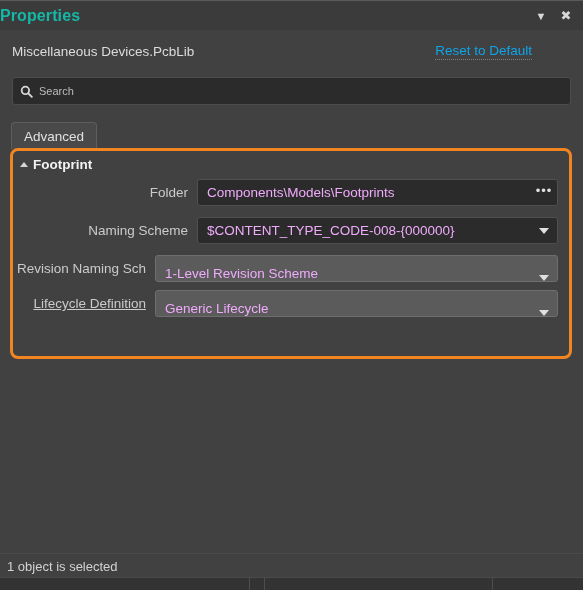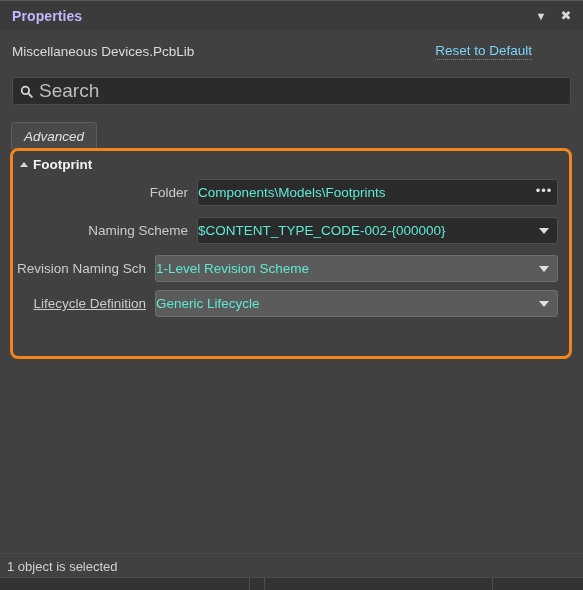--- a/index.html
+++ b/index.html
@@ -29,23 +29,22 @@
     left: 0; top: 0;
     width: 583px;
     height: 30px;
     background: #3b3b3b;
     border-top: 1px solid #5a5a5a;
     box-sizing: border-box;
     display: flex;
     align-items: center;
   }
   .titlebar-title {
-    margin-left: 12px;
-    color: #c4b5fd;
-    font-size: 14px;
+    color: #14b8a6;
+    font-size: 16px;
     font-weight: bold;
     letter-spacing: .1px;
   }
   .titlebar-actions {
     margin-left: auto;
     display: flex;
     align-items: center;
     gap: 3px;
     margin-right: 6px;
   }
@@ -70,21 +69,21 @@
     align-items: center;
   }
   .doc-name {
     margin-left: 12px;
     color: #dcdcdc;
     font-size: 13.5px;
   }
   .reset-link {
     margin-left: auto;
     margin-right: 14px;
-    color: #7dd3fc;
+    color: #0ea5e9;
     font-size: 13.5px;
     border-bottom: 1px dotted #7d7d7d;
     padding-bottom: 1px;
     cursor: default;
   }
 
   
   .search-wrap {
     position: absolute;
     left: 12px; top: 77px;
@@ -105,33 +104,32 @@
     flex: none;
   }
   .search-icon svg { display: block; }
   .search-input {
     flex: 1;
     background: transparent;
     border: none;
     outline: none;
     color: #84cc16;
     font-family: "Liberation Sans", sans-serif;
-    font-size: 19px;
+    font-size: 11px;
     padding: 0;
     height: 100%;
   }
   .search-input::placeholder { color: #bdbdbd; opacity: 1; }
 
   
   .tabstrip {
     position: absolute;
     left: 0; top: 122px;
     width: 513px;
     height: 27px;
-    font-style: italic;
   }
   .tab {
     position: absolute;
     left: 11px; top: 0;
     height: 27px;
     padding: 0 12px;
     background: #494949;
     border: 1px solid #5d5d5d;
     border-bottom: none;
     border-radius: 4px 4px 0 0;
@@ -209,24 +207,26 @@
     position: relative;
     cursor: default;
   }
   .field.dark {
     background: #2b2b2b;
     border: 1px solid #4f4f4f;
   }
   .field.light {
     background: #5b5b5b;
     border: 1px solid #6e6e6e;
+    align-items: flex-end;
   }
   .field-value {
-    color: #5eead4;
-    font-size: 13.5px;
+    color: #f0abfc;
+    font-size: 13.5px;
+    padding-left: 9px;
     white-space: nowrap;
     overflow: hidden;
     flex: 1;
   }
   .field-adorn {
     width: 26px;
     flex: none;
     display: flex;
     align-items: center;
     justify-content: center;
@@ -335,21 +335,21 @@
           <span class="field-value">Components\Models\Footprints</span>
           <span class="field-adorn">
             <span class="ellipsis-dots">•••</span>
           </span>
         </div>
       </div>
 
       <div class="row row-naming">
         <span class="row-label">Naming Scheme</span>
         <div class="field dark">
-          <span class="field-value">$CONTENT_TYPE_CODE-002-{000000}</span>
+          <span class="field-value">$CONTENT_TYPE_CODE-008-{000000}</span>
           <span class="field-adorn">
               <span class="caret"></span>
             </span>
         </div>
       </div>
 
       <div class="row row-revision">
         <span class="row-label">Revision Naming Sch</span>
         <div class="field light">
           <span class="field-value">1-Level Revision Scheme</span>

